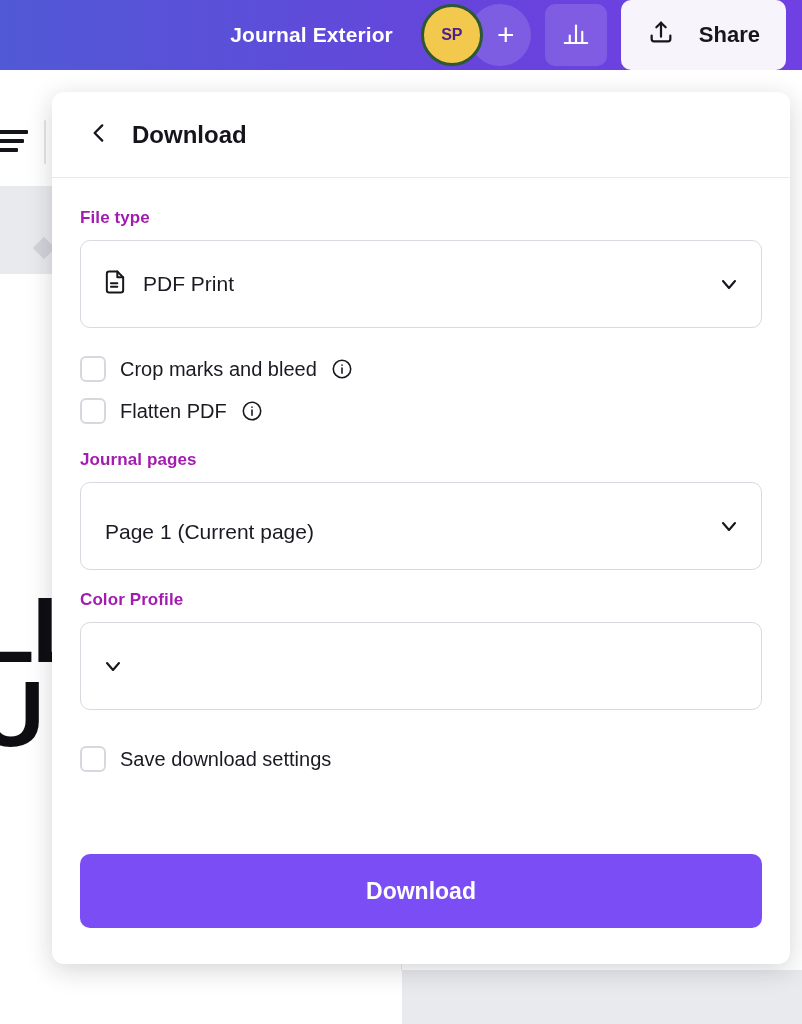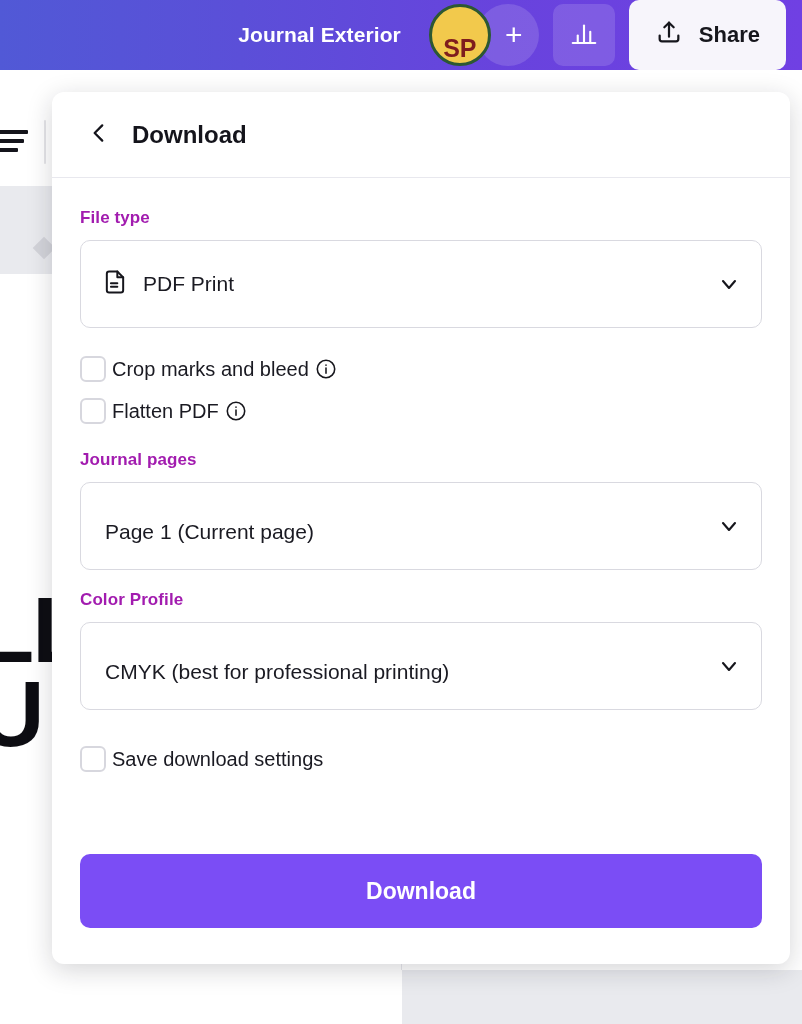--- a/index.html
+++ b/index.html
@@ -70,41 +70,41 @@
     padding-right: 16px;
   }
   .doc-title {
     color: #ffffff; font-size: 21px; font-weight: 700;
     margin-right: 28px; letter-spacing: 0.1px;
   }
   .avatar-group { position: relative; display: flex; align-items: center; }
   .avatar {
     width: 62px; height: 62px; border-radius: 50%;
     background: #f2c94c; border: 3px solid #2c5833;
-    display: flex; align-items: flex-end; justify-content: center;
-    color: #7f1d1d; font-size: 25px; font-weight: 700;
+    display: flex; align-items: center; justify-content: center;
+    color: #4c1d95; font-size: 16px; font-weight: 700;
     position: relative; z-index: 2;
   }
   .add-collab {
     width: 62px; height: 62px; border-radius: 50%;
     background: rgba(255,255,255,0.14);
     display: flex; align-items: center; justify-content: center;
     margin-left: -14px; position: relative; z-index: 1;
     color: #ffffff; font-size: 30px; font-weight: 400; line-height: 1;
     padding-left: 12px;
   }
   .chart-btn {
     width: 62px; height: 62px; border-radius: 10px;
     background: rgba(255,255,255,0.14);
     display: flex; align-items: center; justify-content: center;
     margin-left: 14px;
   }
   .share-btn {
     height: 70px; border-radius: 10px; background: #f7f5fb;
-    display: flex; align-items: center; gap: 16px;
+    display: flex; align-items: center; gap: 24px;
     padding: 0 26px; margin-left: 14px;
     color: #16161c; font-size: 22px; font-weight: 700;
   }
 
   
   .panel {
     position: absolute; left: 52px; top: 92px; width: 738px; height: 872px;
     background: #ffffff; border-radius: 12px;
     box-shadow: 0 6px 26px rgba(20,20,35,0.18);
     overflow: hidden;
@@ -130,21 +130,21 @@
     display: flex; align-items: center; padding: 0 20px;
     background: #ffffff;
   }
   .select-box .val {
     flex: 1; font-size: 21px; color: #1a1a22; margin-left: 14px;
   }
   .select-box.no-icon .val { margin-left: 4px; margin-top: 12px; }
   .chev { flex: none; display: flex; align-items: center; }
 
   .check-row {
-    display: flex; align-items: center; gap: 6px;
+    display: flex; align-items: center; gap: 14px;
     margin-top: 16px;
   }
   .checkbox {
     width: 26px; height: 26px; border: 2px solid #d7d7de;
     border-radius: 6px; background: #fff; flex: none;
   }
   .check-label { font-size: 20px; color: #1a1a22; }
   .info-icon { flex: none; display: flex; align-items: center; }
 
   .gap-lg { height: 26px; }
@@ -288,21 +288,20 @@
           <svg width="24" height="24" viewBox="0 0 24 24" fill="none" stroke="#16161c" stroke-width="2.1" stroke-linecap="round" stroke-linejoin="round">
             <polyline points="6 9 12 16 18 9"></polyline>
           </svg>
         </span>
       </div>
 
       <div class="gap-md"></div>
 
       <div class="field-label">Color Profile</div>
       <div class="select-box no-icon">
-        <span class="val">CMYK (best for professional printing)</span>
         <span class="chev">
           <svg width="24" height="24" viewBox="0 0 24 24" fill="none" stroke="#16161c" stroke-width="2.1" stroke-linecap="round" stroke-linejoin="round">
             <polyline points="6 9 12 16 18 9"></polyline>
           </svg>
         </span>
       </div>
 
       <div class="gap-md"></div>
 
       <div class="check-row">

